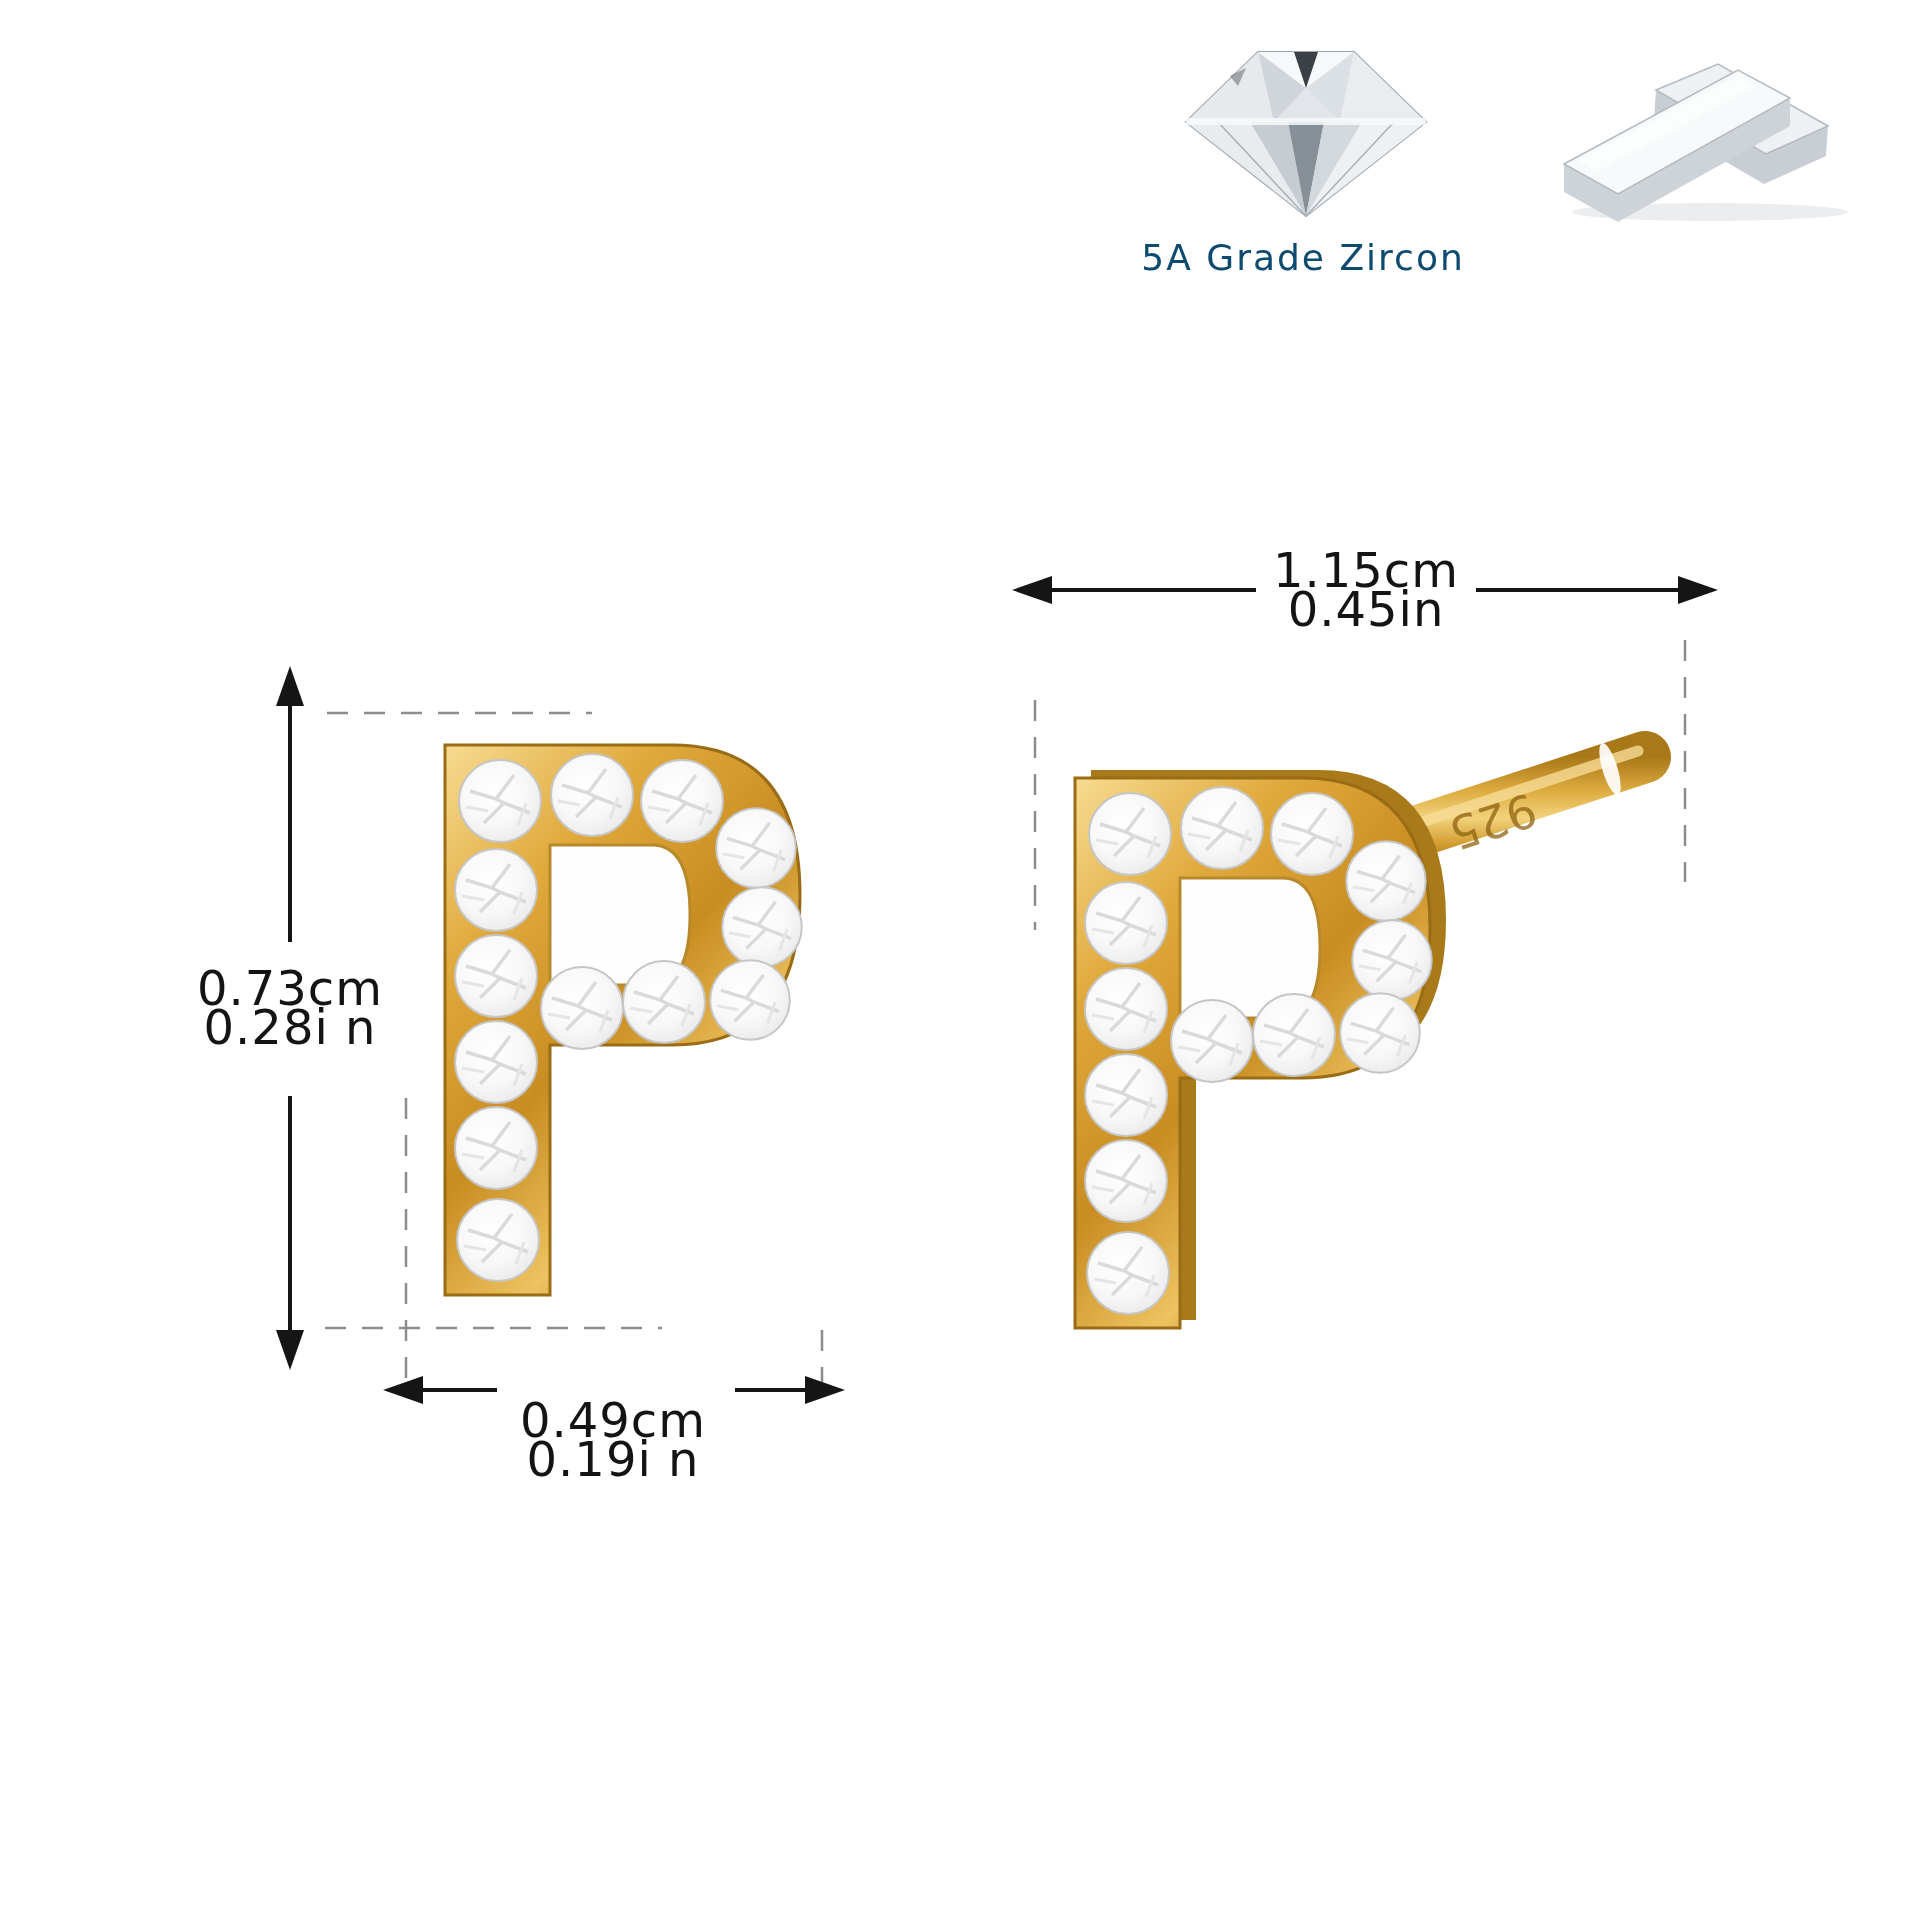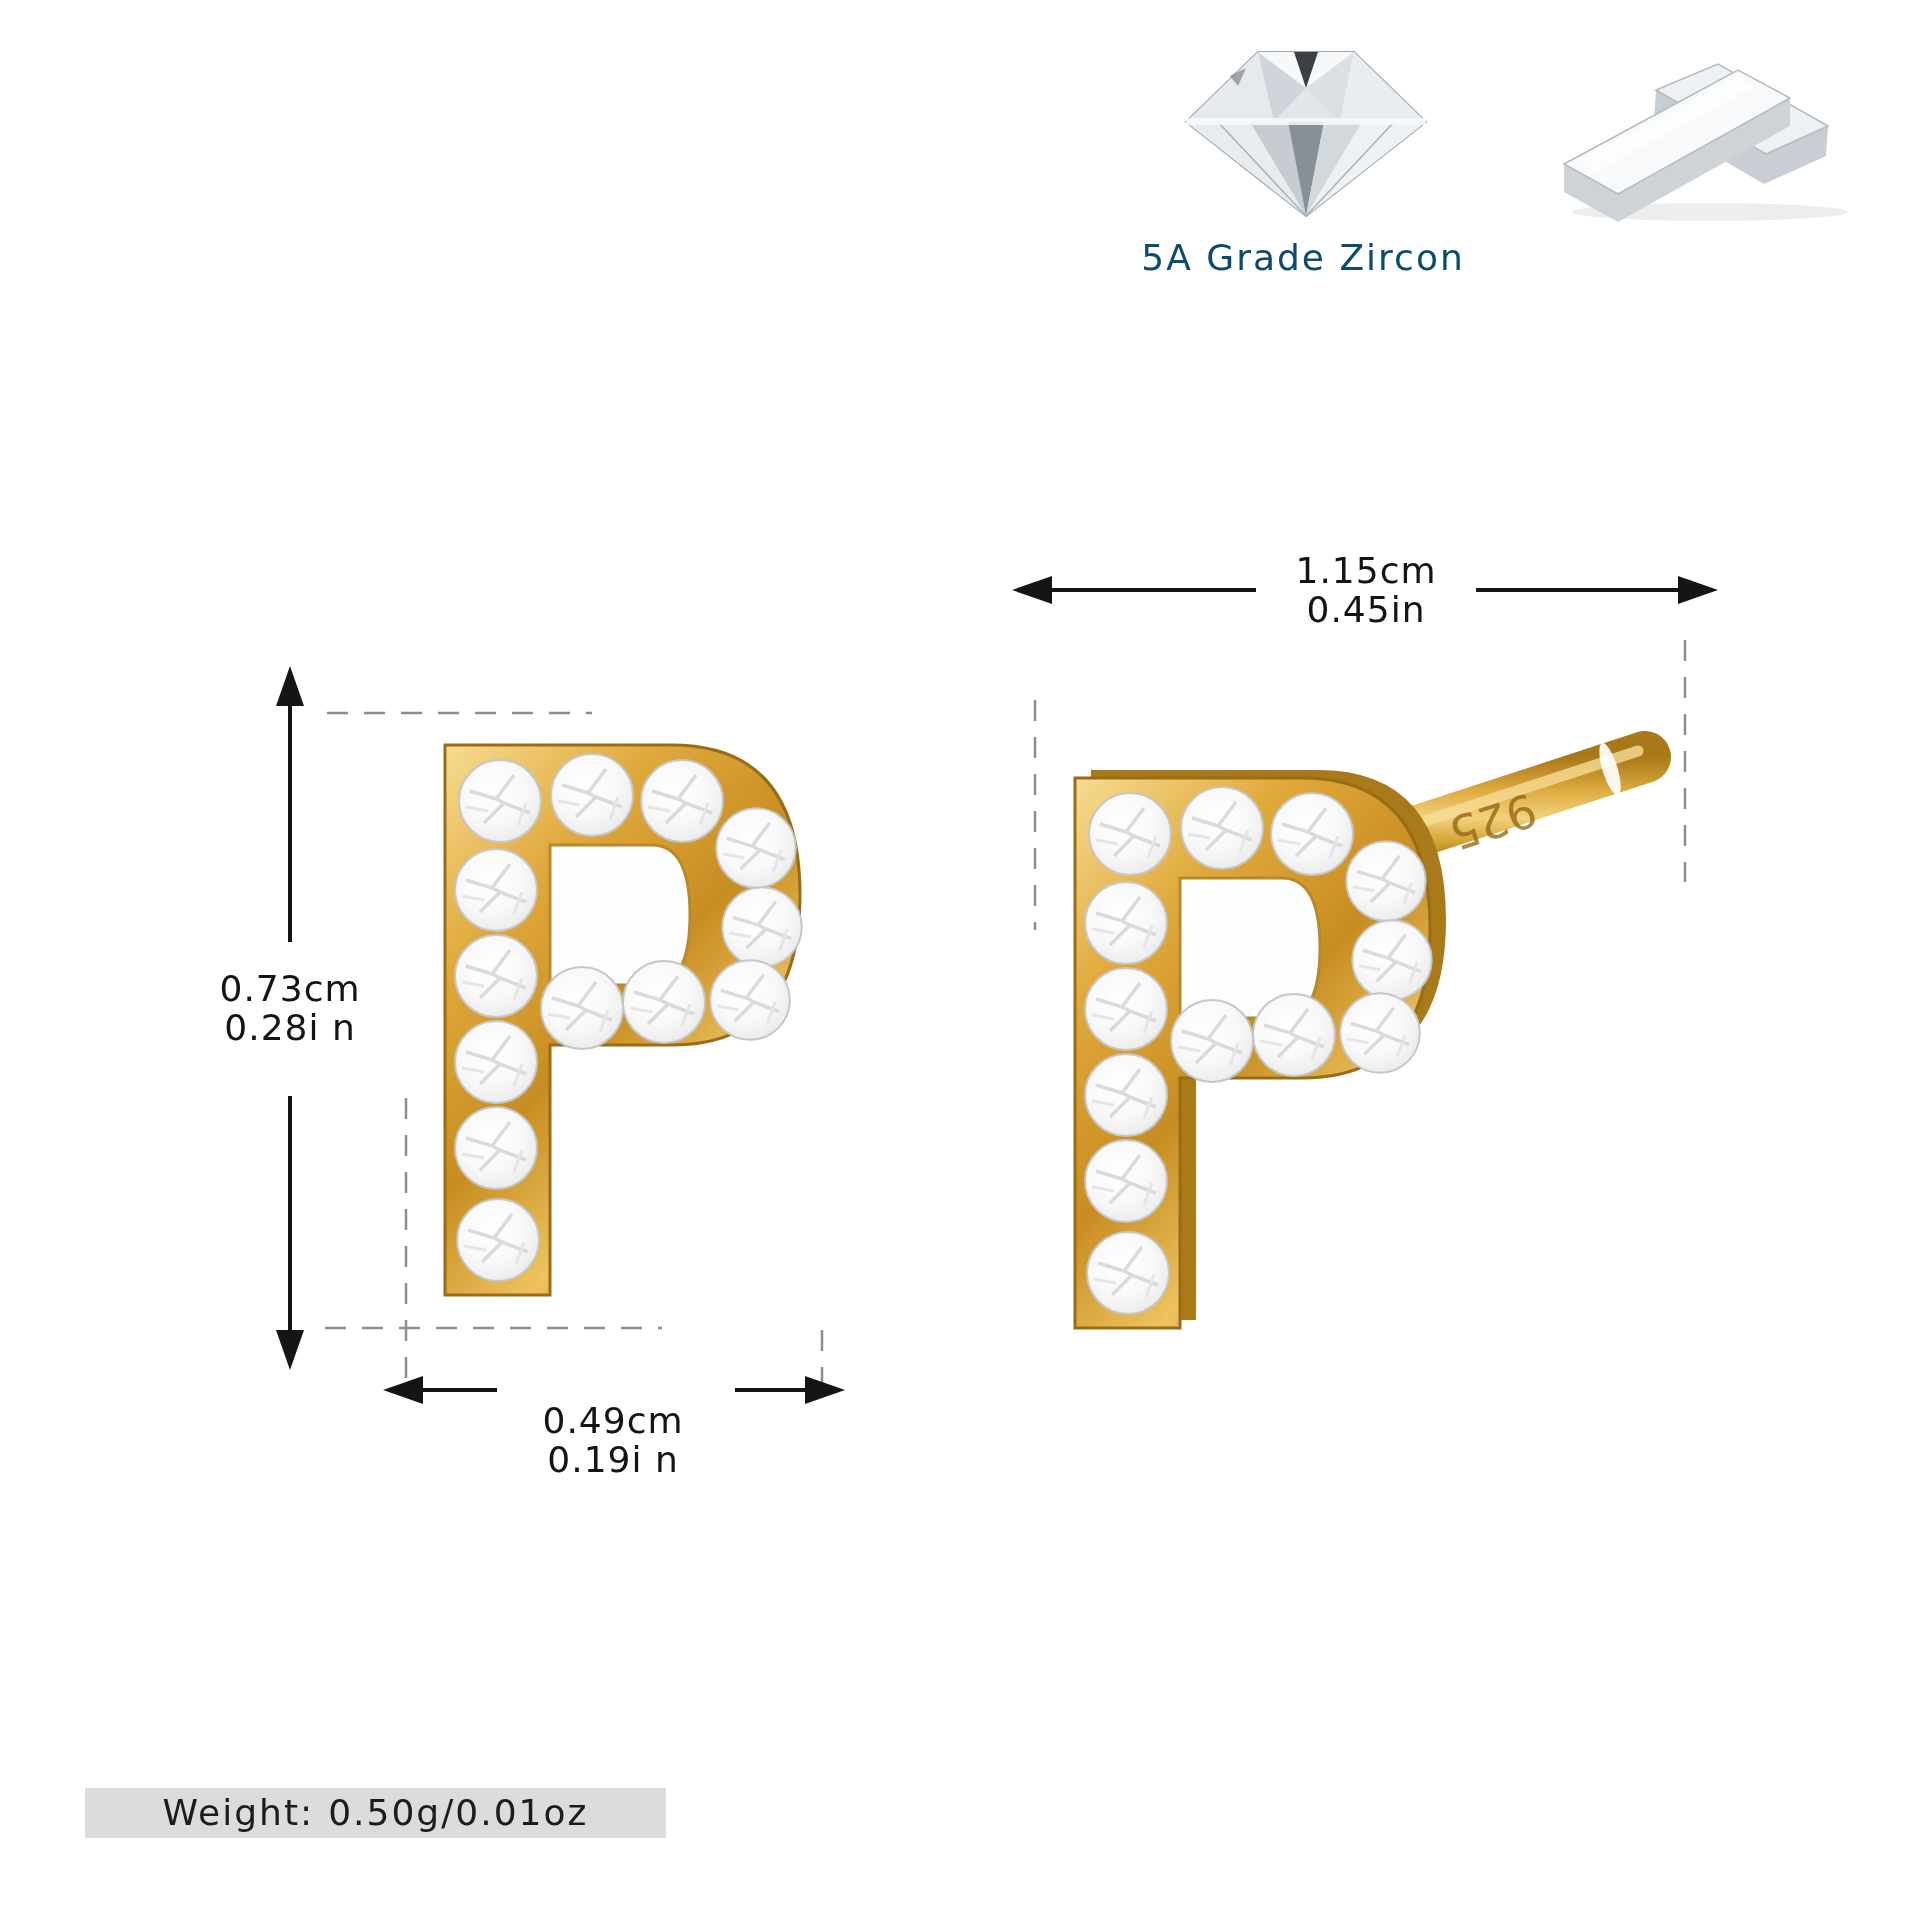--- a/index.html
+++ b/index.html
@@ -1,21 +1,21 @@
 <!DOCTYPE html>
 <html><head>
 <meta charset="utf-8">
 <style>
   html,body{margin:0;padding:0;background:#ffffff;}
   .stage{position:relative;width:1920px;height:1920px;background:#ffffff;overflow:hidden;
          font-family:"DejaVu Sans",sans-serif;}
   .art{position:absolute;left:0;top:0;}
   .label{position:absolute;transform:translateX(-50%);font-size:36px;color:#0c4a6e;
          letter-spacing:2px;white-space:nowrap;}
-  .dim{position:absolute;transform:translateX(-50%);font-size:36px;line-height:39px;
+  .dim{position:absolute;transform:translateX(-50%);font-size:48px;line-height:39px;
        color:#141414;text-align:center;letter-spacing:1px;white-space:nowrap;}
   .weight{position:absolute;left:85px;top:1788px;width:581px;height:50px;background:#dcdcdc;
           font-size:36px;line-height:50px;color:#1c1c1c;text-align:center;letter-spacing:2px;
           white-space:nowrap;}
   .weight span + span{margin-left:14px;}
 </style>
 </head>
 <body>
 
 <div class="stage">
@@ -158,17 +158,14 @@
   </div>
   <div class="dim" style="left:290px; top:969px">
     <div>0.73cm</div>
     <div>0.28i n</div>
   </div>
   <div class="dim" style="left:613px; top:1401px">
     <div>0.49cm</div>
     <div>0.19i n</div>
   </div>
 
-  <div class="weight">
-    <span>Weight:</span><span>0.50g/0.01oz</span>
-  </div>
 
 </div>
 
 </body></html>

